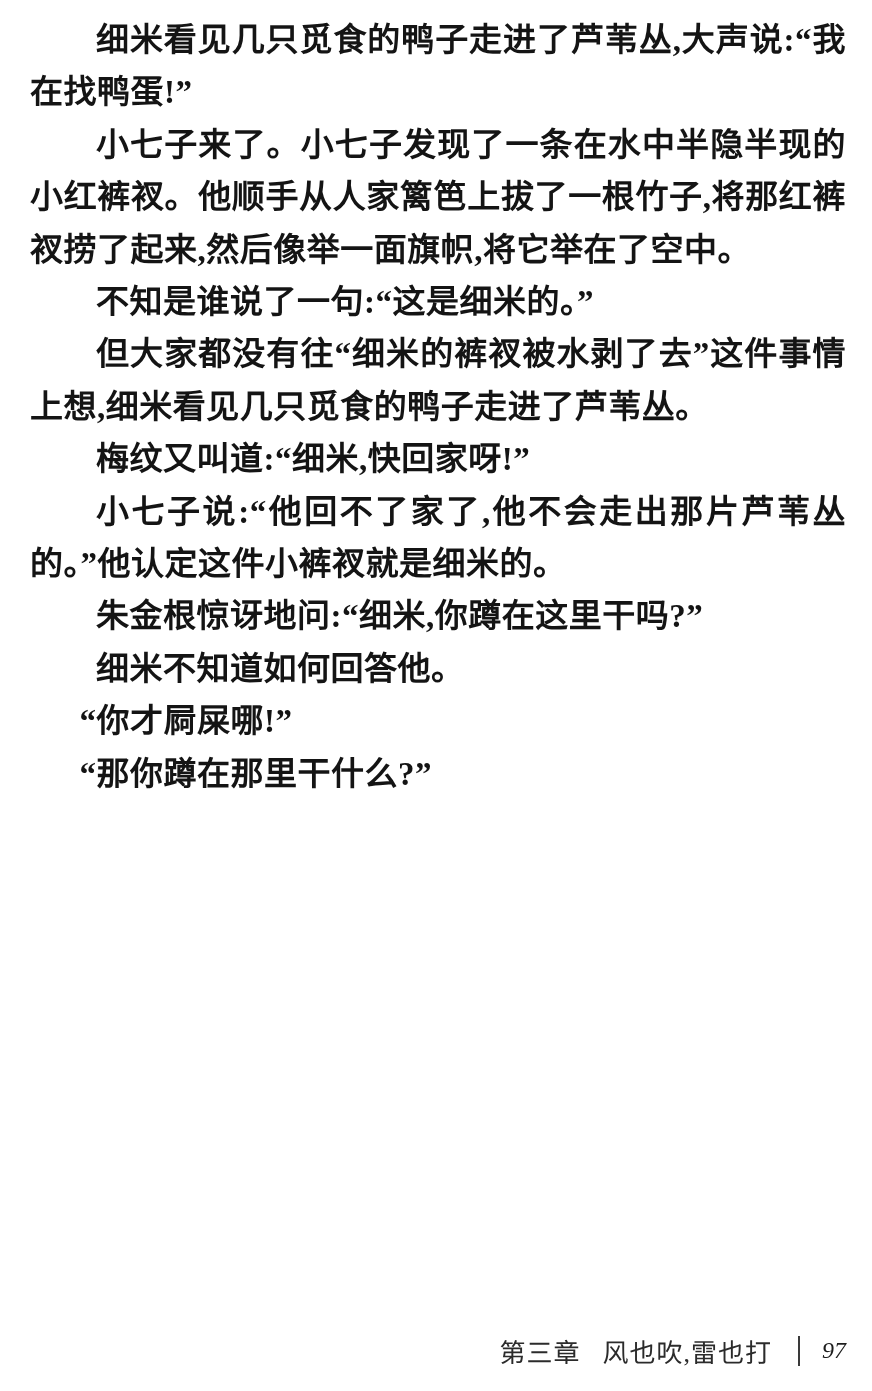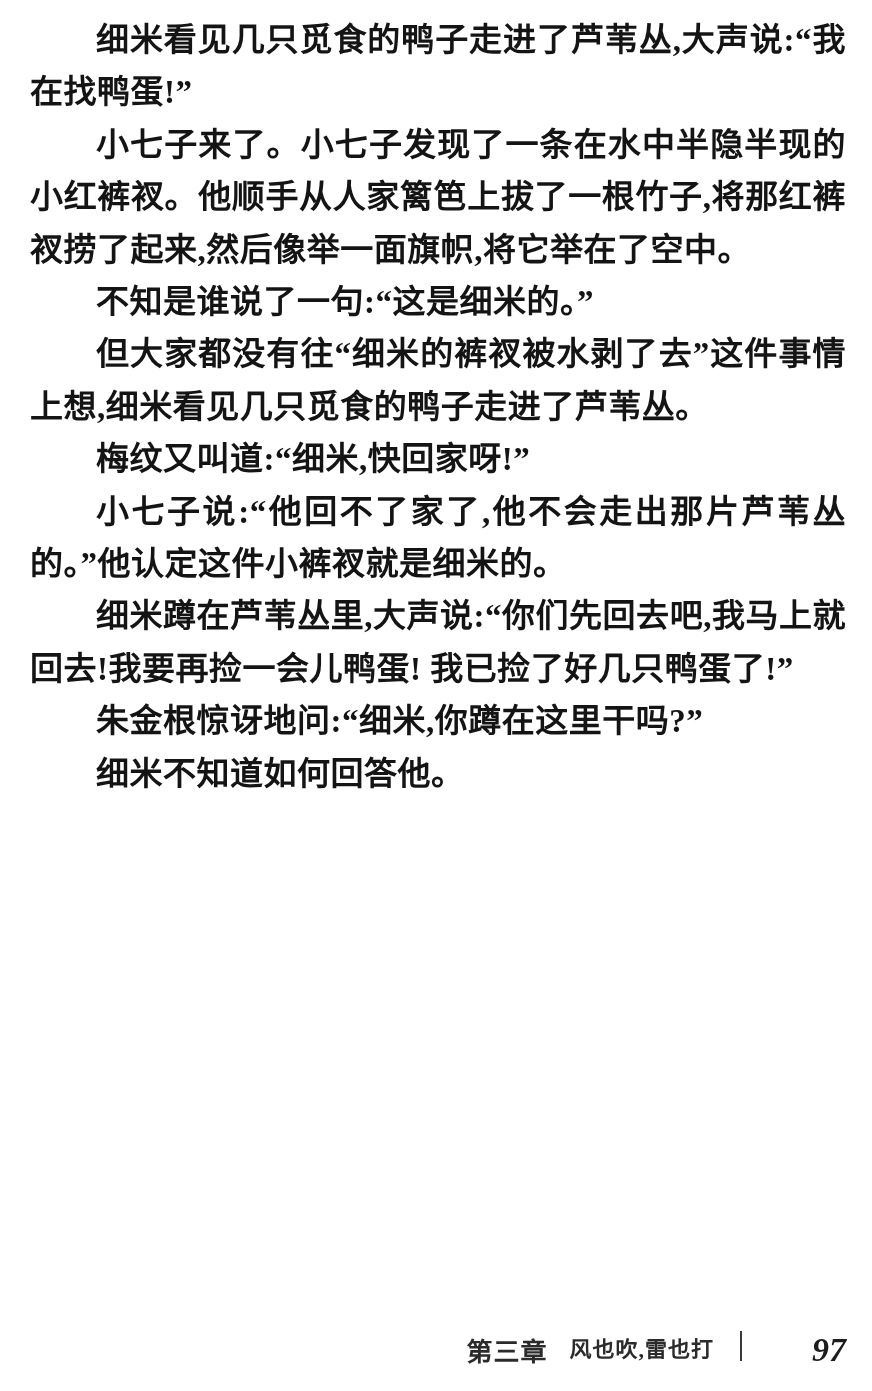--- a/index.html
+++ b/index.html
@@ -28,64 +28,65 @@
   }
 
   .content p { text-indent: 2em; }
   .content p.quote-start { text-indent: 1.5em; }
 
   .footer {
     position: absolute;
     right: 26px;
     bottom: 22px;
     display: flex;
+    align-items: center;
     color: #2b2b2b;
-    font-weight: 700;
+    font-weight: 400;
   }
   .footer .chapter-label {
     font-size: 26px;
     letter-spacing: 1px;
   }
   .footer .chapter-title {
-    font-size: 22px;
+    font-size: 26px;
     letter-spacing: 1px;
     margin-left: 22px;
   }
   .footer .separator {
     display: inline-block;
     width: 2px;
     height: 30px;
     background: #3a3a3a;
     margin: 0 22px 0 26px;
     color: transparent;
     overflow: hidden;
   }
   .footer .page-number {
-    font-size: 34px;
+    font-size: 24px;
     font-style: italic;
     color: #1d1d1d;
     font-family: "Liberation Serif", "DejaVu Serif", serif;
-    margin-left: 48px;
   }
 </style>
 </head>
 <body>
 
 <div class="page">
 
   <div class="content" id="paragraphs">
       <p class="">细米看见几只觅食的鸭子走进了芦苇丛,大声说:“我在找鸭蛋!”</p>
       <p class="">小七子来了。小七子发现了一条在水中半隐半现的小红裤衩。他顺手从人家篱笆上拔了一根竹子,将那红裤衩捞了起来,然后像举一面旗帜,将它举在了空中。</p>
       <p class="">不知是谁说了一句:“这是细米的。”</p>
       <p class="">但大家都没有往“细米的裤衩被水剥了去”这件事情上想,细米看见几只觅食的鸭子走进了芦苇丛。</p>
       <p class="">梅纹又叫道:“细米,快回家呀!”</p>
       <p class="">小七子说:“他回不了家了,他不会走出那片芦苇丛的。”他认定这件小裤衩就是细米的。</p>
-      <p class="">细米蹲在芦苇丛里,大声说:“你们先回去吧,我马上就回去!我要再捡一会儿鸭蛋! 我已捡了好几只鸭蛋了!”</p>
       <p class="">朱金根惊讶地问:“细米,你蹲在这里干吗?”</p>
       <p class="">细米不知道如何回答他。</p>
+      <p class="quote-start">“你才屙屎哪!”</p>
+      <p class="quote-start">“那你蹲在那里干什么?”</p>
     </div>
 
   <div class="footer">
     <span class="chapter-label">第三章</span>
     <span class="chapter-title">风也吹,雷也打</span>
     <span class="separator">|</span>
     <span class="page-number">97</span>
   </div>
 
 </div>

